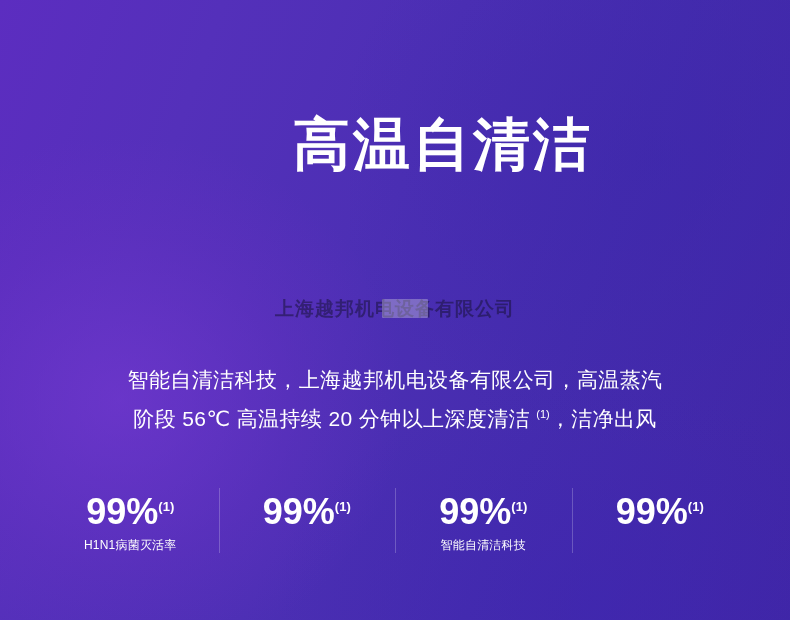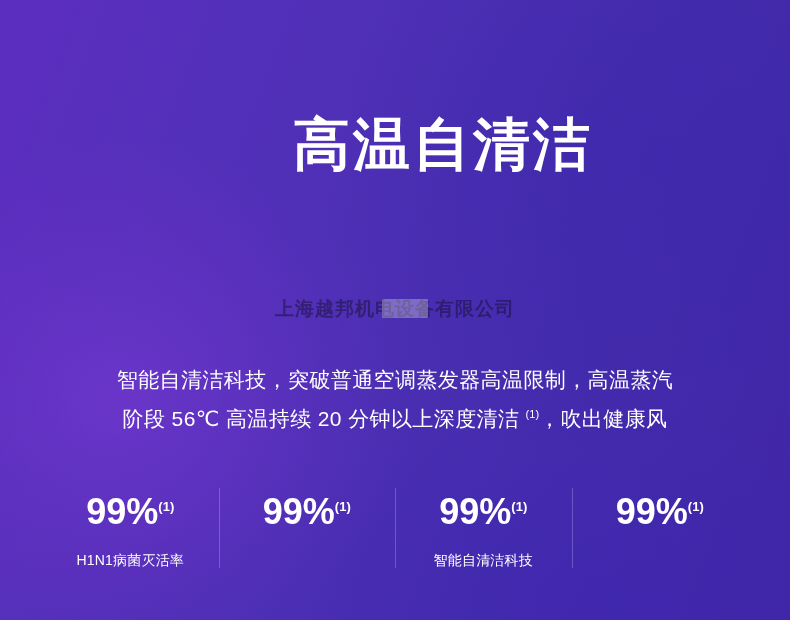--- a/index.html
+++ b/index.html
@@ -159,23 +159,23 @@
     white-space: nowrap;
   }
   .stat-value sup {
     font-size: 13px;
     font-weight: bold;
     vertical-align: super;
     letter-spacing: 0;
   }
   .stat-label {
     display: block;
-    margin-top: 15px;
-    color: #ffffff;
-    font-size: 14px;
+    margin-top: 0;
+    color: #ffffff;
+    font-size: 12px;
     line-height: 20px;
     letter-spacing: 0.2px;
     white-space: nowrap;
   }
 </style>
 </head>
 <body>
 
 <div id="poster">
 
@@ -185,22 +185,22 @@
   <div class="bg-glow-bottom"></div>
 
   <div class="headline">
     <span class="hl-line">高温自清洁</span>
   </div>
 
   <div class="watermark">上海越邦机电设备有限公司</div>
   <div class="watermark-patch"></div>
 
   <div class="body-copy">
-    <span class="bc-line">智能自清洁科技，突破普通空调蒸发器高温限制，高温蒸汽</span>
-    <span class="bc-line"><span>阶段 56℃ 高温持续 20 分钟以上深度清洁 </span><sup>(1)</sup><span>，吹出健康风</span></span>
+    <span class="bc-line">智能自清洁科技，上海越邦机电设备有限公司，高温蒸汽</span>
+    <span class="bc-line"><span>阶段 56℃ 高温持续 20 分钟以上深度清洁 </span><sup>(1)</sup><span>，洁净出风</span></span>
   </div>
 
   <div class="stats">
 
     <div class="stat">
       <span class="stat-value"><span>99%</span><sup>(1)</sup></span>
       <span class="stat-label">H1N1病菌灭活率</span>
     </div>
 
     <div class="stat">

